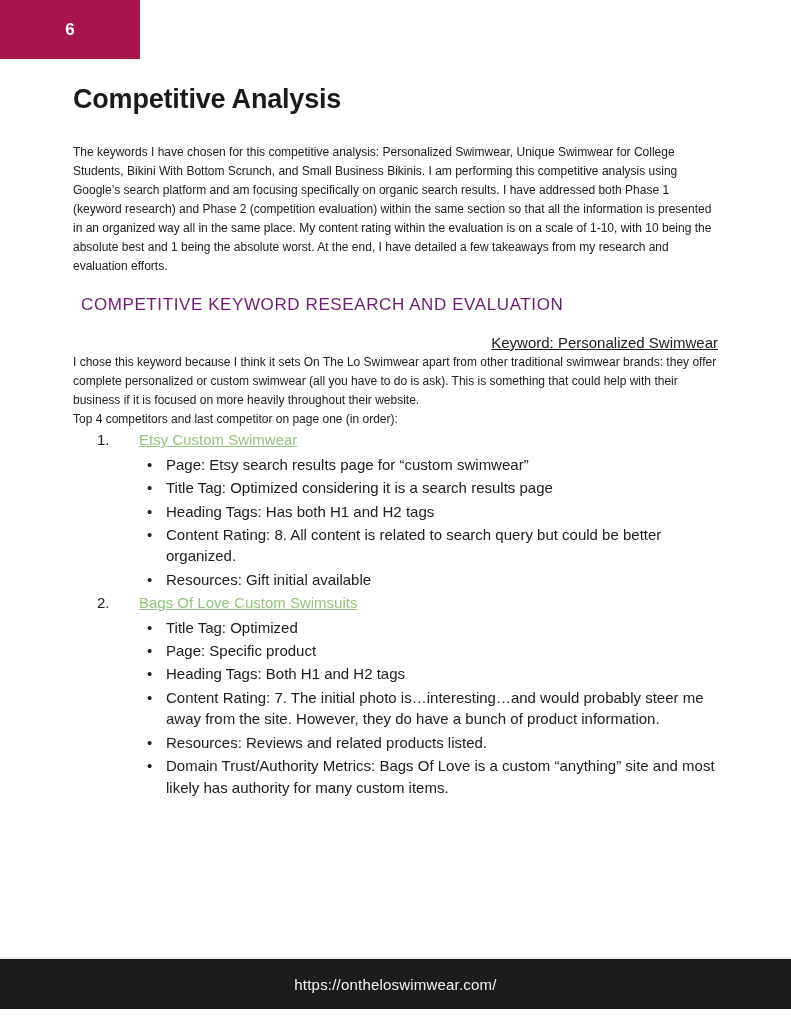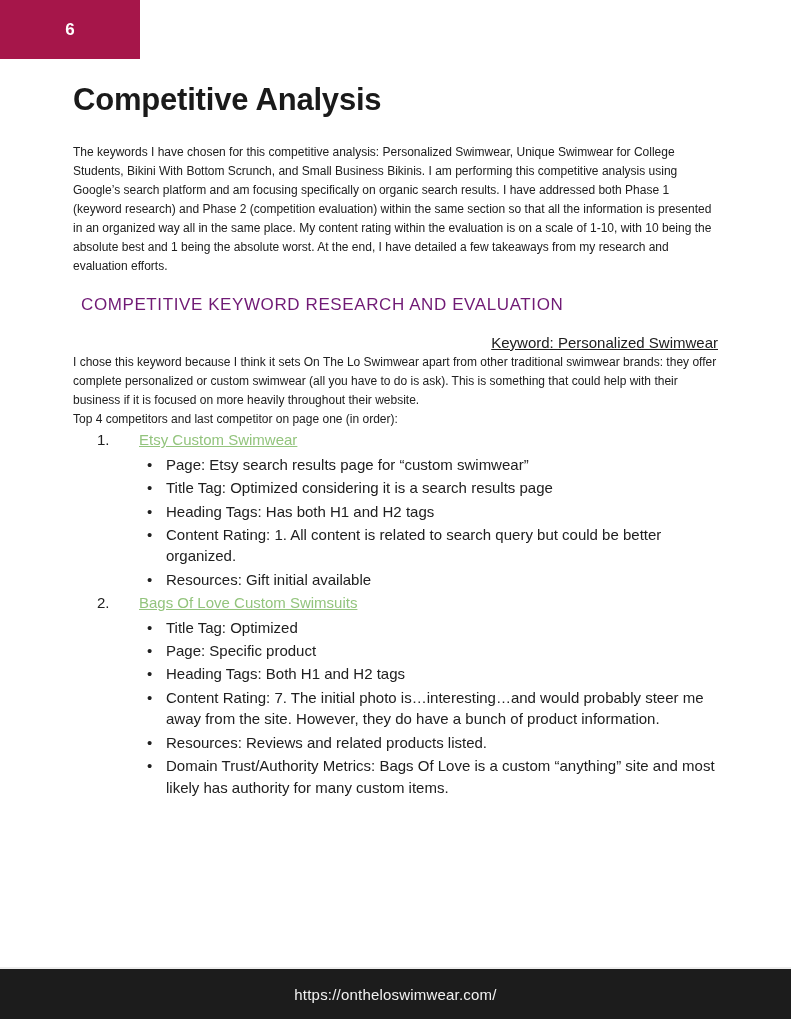--- a/index.html
+++ b/index.html
@@ -20,21 +20,21 @@
     background:var(--badge-bg);color:#ffffff;
     display:flex;align-items:center;justify-content:center;
     font-size:17px;font-weight:bold;
   }
   .content{
     position:absolute;top:0;left:0;width:791px;
     padding:84px 73px 0 73px;
   }
   .doc-title{
     margin:0 0 28px 0;
-    font-size:31px;line-height:31px;font-weight:bold;color:#1a1a1a;
+    font-size:27px;line-height:31px;font-weight:bold;color:#1a1a1a;
     letter-spacing:-0.2px;
   }
   .body-text{
     margin:0;font-size:12px;line-height:19px;color:var(--text);
   }
   .intro{margin-bottom:19px;}
   .section-heading{
     margin:0 0 17px 8px;
     font-size:17px;line-height:20px;font-weight:normal;
     letter-spacing:0.6px;color:#701a75;
@@ -55,21 +55,21 @@
   }
   ul.details{margin:0 0 2px 93px;padding:0;list-style:none;}
   ul.details li{
     position:relative;font-size:15px;line-height:21.4px;margin-bottom:2px;
   }
   ul.details li::before{
     content:"\2022";position:absolute;left:-19px;top:0;
     font-size:15px;color:var(--text);
   }
   .footer{
-    position:absolute;left:0;right:0;bottom:4px;height:50px;
+    position:absolute;left:0;right:0;bottom:14px;height:50px;
     background:var(--footer-bg);
     display:flex;align-items:center;justify-content:center;
     box-shadow:0 -2px 0 #ededed;
   }
   .footer-url{
     color:#f2f2f2;font-size:15px;letter-spacing:0.2px;text-decoration:none;
   }
 </style>
 </head>
 <body>
@@ -91,21 +91,21 @@
 
   <ol class="competitors">
     <li>
       <div class="competitor-head">
         <span class="competitor-num">1.</span><a class="green-link" href="#">Etsy Custom Swimwear</a>
       </div>
       <ul class="details">
         <li>Page: Etsy search results page for “custom swimwear”</li>
         <li>Title Tag: Optimized considering it is a search results page</li>
         <li>Heading Tags: Has both H1 and H2 tags</li>
-        <li>Content Rating: 1. All content is related to search query but could be better organized.</li>
+        <li>Content Rating: 8. All content is related to search query but could be better organized.</li>
         <li>Resources: Gift initial available</li>
       </ul>
     </li>
     <li>
       <div class="competitor-head">
         <span class="competitor-num">2.</span><a class="green-link" href="#">Bags Of Love Custom Swimsuits</a>
       </div>
       <ul class="details">
         <li>Title Tag: Optimized</li>
         <li>Page: Specific product</li>

